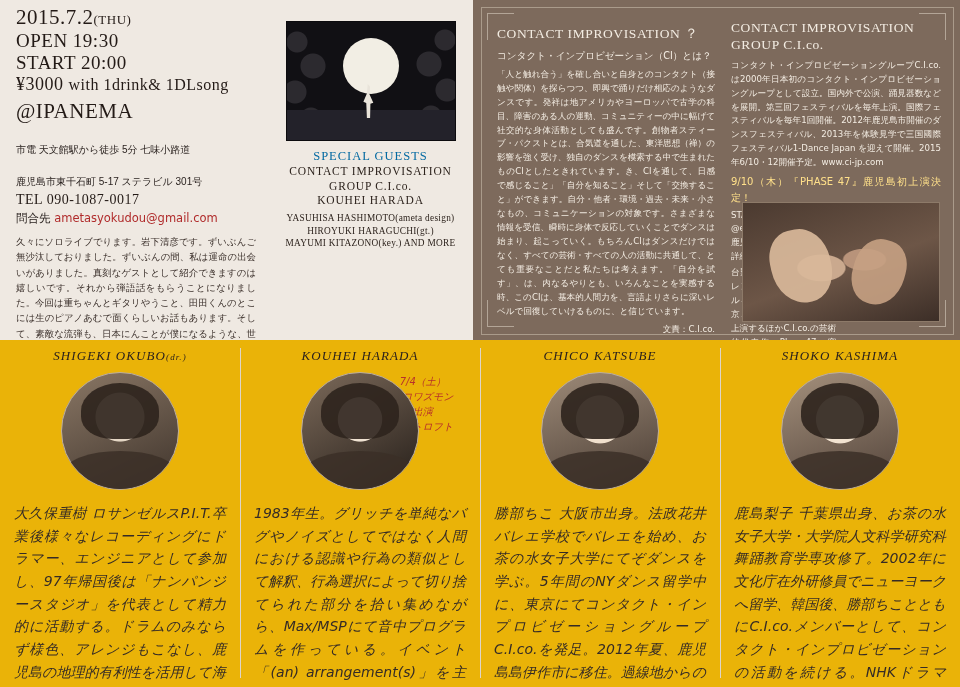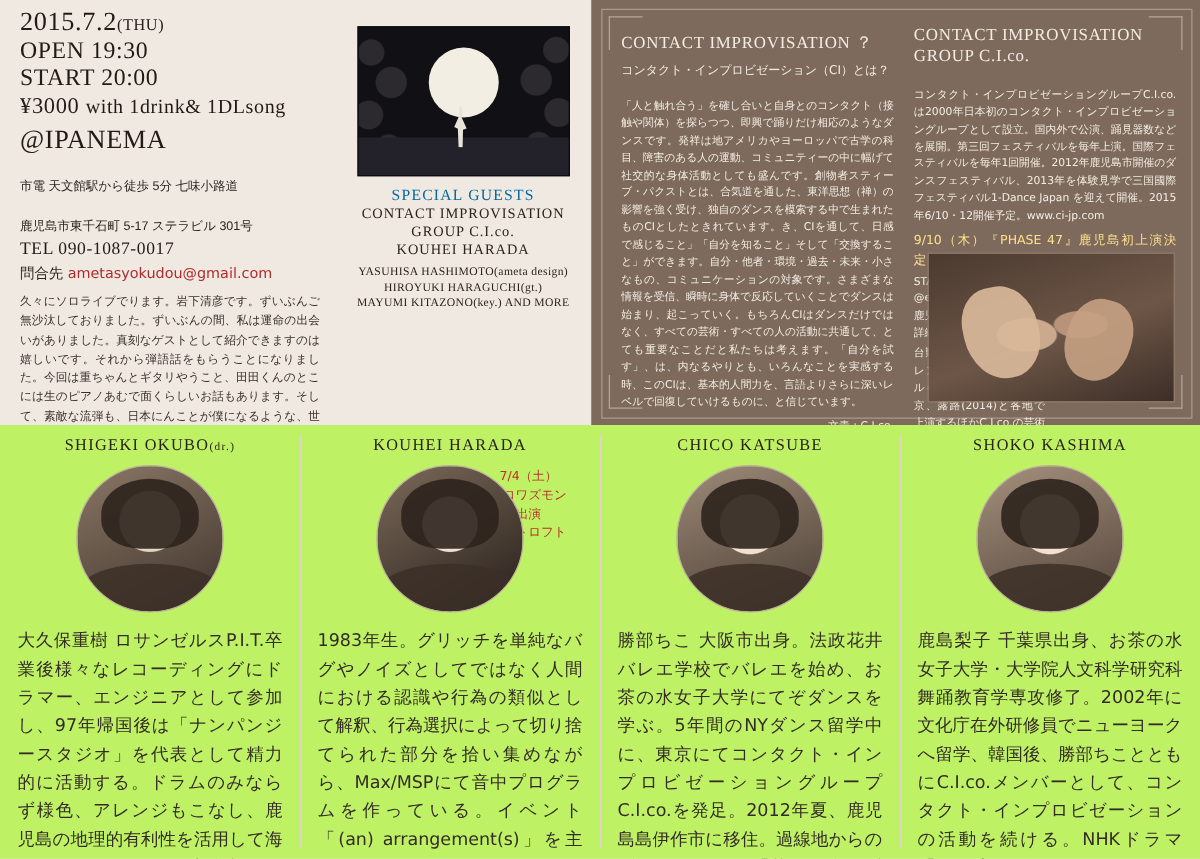--- a/index.html
+++ b/index.html
@@ -70,36 +70,36 @@
   .corner{position:absolute;width:26px;height:26px;border:1px solid #d8cdbf;opacity:.6;}
   .c-tl{left:14px;top:13px;border-right:none;border-bottom:none;}
   .c-tr{right:14px;top:13px;border-left:none;border-bottom:none;}
   .c-bl{left:14px;bottom:13px;border-right:none;border-top:none;}
   .c-br{right:14px;bottom:13px;border-left:none;border-top:none;}
   .ci-col{position:absolute;color:#f3ece2;}
   .ci-left{left:24px;top:26px;width:218px;}
   .ci-right{left:258px;top:20px;width:210px;}
   .ci-h{font-family:"Liberation Serif",serif;font-size:13.5px;letter-spacing:.6px;line-height:1.25;}
   .ci-sub{font-family:"DejaVu Sans",sans-serif;font-size:9.6px;margin-top:7px;}
-  .ci-body{font-family:"DejaVu Sans",sans-serif;font-size:8.6px;line-height:1.62;text-align:justify;margin-top:16px;}
+  .ci-body{font-family:"DejaVu Sans",sans-serif;font-size:8.6px;line-height:1.62;text-align:justify;margin-top:5px;}
   .ci-sign{font-family:"DejaVu Sans",sans-serif;font-size:8.6px;margin-top:6px;text-align:right;}
   .ci-red{color:#ffe08a;}
   .photo-dance{position:absolute;right:20px;bottom:18px;width:196px;height:118px;
     background:
       radial-gradient(ellipse at 40% 55%,#caa98e 0 14%,transparent 15%),
       radial-gradient(ellipse at 62% 48%,#b8937a 0 12%,transparent 13%),
       linear-gradient(160deg,#4b3a30,#6d5647 55%,#3c2e27);
     border:1px solid #8d7a69;}
   .photo-dance:after{content:"";position:absolute;left:28px;top:26px;width:60px;height:74px;border-radius:40% 48% 44% 52%;
     background:#d9b89a;transform:rotate(-12deg);opacity:.92;}
   .photo-dance:before{content:"";position:absolute;right:34px;top:36px;width:52px;height:66px;border-radius:46% 42% 50% 44%;
     background:#c7a183;transform:rotate(16deg);opacity:.9;}
 
   
-  .artists{position:absolute;left:0;top:340px;width:960px;height:347px;background:#bef264;display:flex;}
+  .artists{position:absolute;left:0;top:340px;width:960px;height:347px;background:#eab308;display:flex;font-style:italic;}
   .art{width:240px;box-sizing:border-box;padding:8px 14px 0;position:relative;}
   .art h3{margin:0;text-align:center;font-family:"Liberation Serif",serif;font-size:13px;letter-spacing:1.1px;color:#2b211c;font-weight:normal;}
   .art h3 .sfx{font-size:9px;}
   .portrait{width:116px;height:116px;border-radius:50%;margin:8px auto 0;overflow:hidden;position:relative;
     background:#cdbfae;border:1px solid #bdae9c;}
   .p1{background:radial-gradient(circle at 50% 38%,#e4d6c4 0 26%,transparent 27%),linear-gradient(155deg,#8a7765,#3f342c);}
   .p2{background:radial-gradient(circle at 50% 40%,#efe2d2 0 24%,transparent 25%),linear-gradient(150deg,#7c6a5a,#261f1a);}
   .p3{background:radial-gradient(circle at 50% 40%,#f0e0cd 0 26%,transparent 27%),linear-gradient(160deg,#9d8a78,#4a3d34);}
   .p4{background:radial-gradient(circle at 50% 40%,#f2e3d1 0 26%,transparent 27%),linear-gradient(160deg,#a4907c,#52433a);}
   .portrait .hair{position:absolute;left:50%;top:10px;transform:translateX(-50%);width:78px;height:56px;border-radius:50% 50% 40% 40%;background:#2e241d;opacity:.9;}

